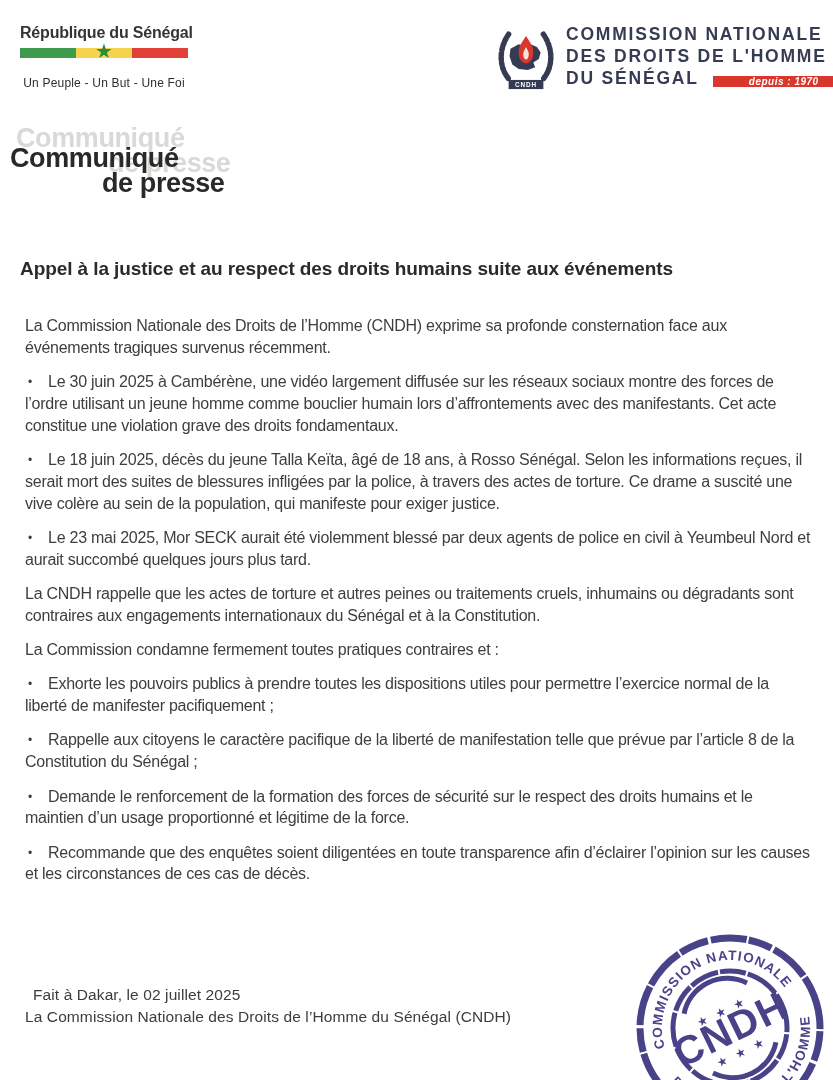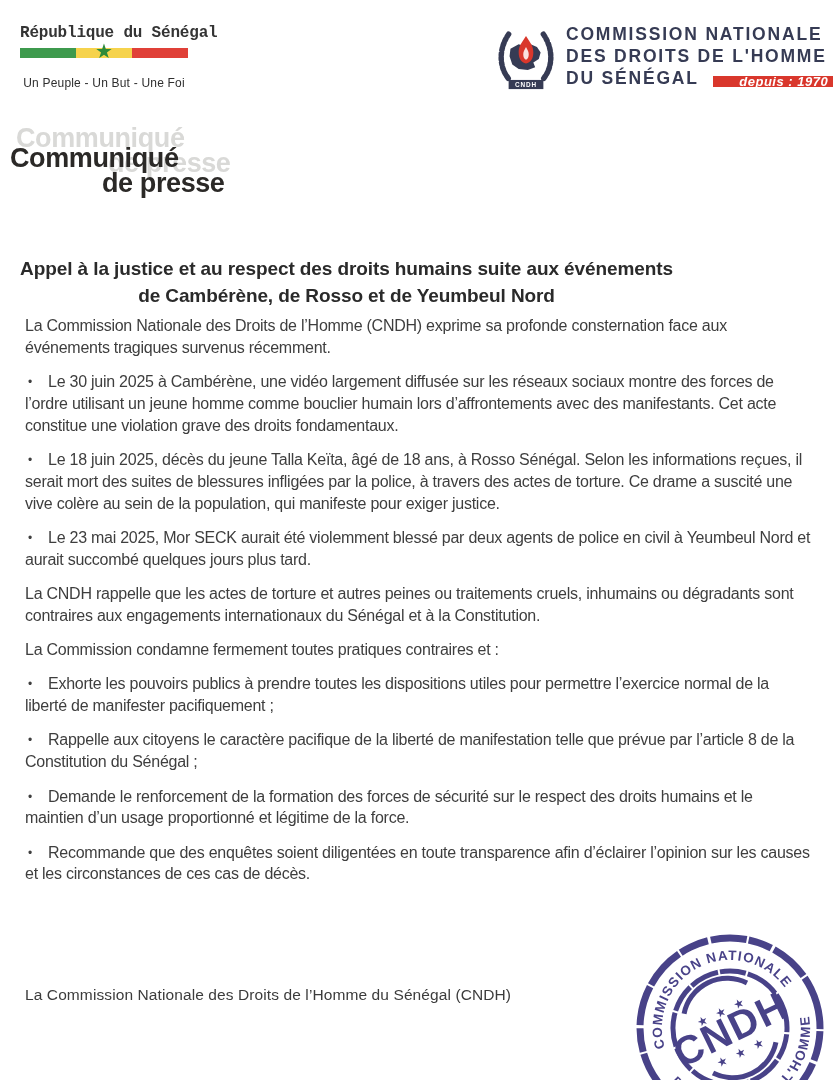--- a/index.html
+++ b/index.html
@@ -1,38 +1,38 @@
 <!DOCTYPE html>
 <html><head>
 <meta charset="utf-8">
 <style>
   html,body{margin:0;padding:0;background:#e8e8e8;}
   .page{position:relative;width:833px;height:1080px;background:#ffffff;overflow:hidden;
         font-family:"Liberation Sans",sans-serif;margin:0 auto;}
 
   
   .hdr-left{position:absolute;left:20px;top:24px;width:168px;text-align:center;}
-  .hdr-left .rep{font-family:Liberation Mono, monospace;font-weight:bold;font-size:16px;color:#343434;
+  .hdr-left .rep{font-family:Liberation Sans, sans-serif;font-weight:bold;font-size:16px;color:#343434;
                  letter-spacing:-0.2px;white-space:nowrap;}
   .flagbar{position:relative;margin-top:6px;height:10px;display:flex;}
   .flagbar .seg{flex:1;height:10px;}
   .flagstar{position:absolute;left:50%;top:-7px;transform:translateX(-50%);
             font-size:20px;line-height:20px;}
   .hdr-left .motto{margin-top:18px;font-size:12px;color:#2f2f2f;letter-spacing:0.2px;white-space:nowrap;}
 
   
   .hdr-right{position:absolute;left:494px;top:18px;display:flex;align-items:flex-start;}
   .emblem{width:64px;height:80px;flex:0 0 auto;}
   .hdr-right .txt{margin-left:8px;padding-top:5px;}
   .hdr-right .l{font-weight:bold;font-size:17.5px;line-height:22px;letter-spacing:1.8px;
                 color:#363b54;white-space:nowrap;}
   .line3wrap{display:flex;align-items:center;}
   .sincebar{margin-left:14px;width:142px;height:11px;background:#d9372c;position:relative;top:3px;
             display:flex;align-items:center;justify-content:center;}
-  .sincebar span{color:#ffffff;font-size:13px;font-weight:bold;font-style:italic;letter-spacing:0.5px;}
+  .sincebar span{color:#ffffff;font-size:10px;font-weight:bold;font-style:italic;letter-spacing:0.5px;}
 
   
   .doc-kicker{position:absolute;font-weight:700;font-size:27px;line-height:24.5px;letter-spacing:-0.4px;}
   .doc-kicker .l2{margin-left:92px;}
   .kicker-ghost{left:16px;top:126px;color:#d9d9d7;}
   .kicker-main{left:10px;top:146px;color:#2b2927;}
 
   
   .headline{position:absolute;left:0;top:255px;width:693px;text-align:center;
             font-weight:bold;font-size:19px;line-height:27px;color:#2a2a2a;letter-spacing:-0.1px;}
@@ -98,37 +98,37 @@
     <div>Communiqué</div>
     <div class="l2">de presse</div>
   </div>
   <div class="doc-kicker kicker-main">
     <div>Communiqué</div>
     <div class="l2">de presse</div>
   </div>
 
   <div class="headline">
     <div>Appel à la justice et au respect des droits humains suite aux événements</div>
-    <div>de Cambérène, de Rosso et de Yeumbeul Nord</div>
   </div>
 
   <div class="body-block">
       <p>La Commission Nationale des Droits de l’Homme (CNDH) exprime sa profonde consternation face aux événements tragiques survenus récemment.</p>
       <p class="bullet"><span class="b">•</span>Le 30 juin 2025 à Cambérène, une vidéo largement diffusée sur les réseaux sociaux montre des forces de l’ordre utilisant un jeune homme comme bouclier humain lors d’affrontements avec des manifestants. Cet acte constitue une violation grave des droits fondamentaux.</p>
       <p class="bullet"><span class="b">•</span>Le 18 juin 2025, décès du jeune Talla Keïta, âgé de 18 ans, à Rosso Sénégal. Selon les informations reçues, il serait mort des suites de blessures infligées par la police, à travers des actes de torture. Ce drame a suscité une vive colère au sein de la population, qui manifeste pour exiger justice.</p>
       <p class="bullet"><span class="b">•</span>Le 23 mai 2025, Mor SECK aurait été violemment blessé par deux agents de police en civil à Yeumbeul Nord et aurait succombé quelques jours plus tard.</p>
       <p>La CNDH rappelle que les actes de torture et autres peines ou traitements cruels, inhumains ou dégradants sont contraires aux engagements internationaux du Sénégal et à la Constitution.</p>
       <p>La Commission condamne fermement toutes pratiques contraires et :</p>
       <p class="bullet"><span class="b">•</span>Exhorte les pouvoirs publics à prendre toutes les dispositions utiles pour permettre l’exercice normal de la liberté de manifester pacifiquement ;</p>
       <p class="bullet"><span class="b">•</span>Rappelle aux citoyens le caractère pacifique de la liberté de manifestation telle que prévue par l’article 8 de la Constitution du Sénégal ;</p>
       <p class="bullet"><span class="b">•</span>Demande le renforcement de la formation des forces de sécurité sur le respect des droits humains et le maintien d’un usage proportionné et légitime de la force.</p>
       <p class="bullet"><span class="b">•</span>Recommande que des enquêtes soient diligentées en toute transparence afin d’éclairer l’opinion sur les causes et les circonstances de ces cas de décès.</p>
     </div>
 
   <div class="footer">
+    <div class="date">Fait à Dakar, le  02 juillet 2025</div>
     <div>La Commission Nationale des Droits de l’Homme du Sénégal (CNDH)</div>
   </div>
 
   <svg class="stamp" viewBox="0 0 200 200">
     <defs>
       <path id="st-top" d="M 32,100 A 68,68 0 0 1 168,100" fill="none"></path>
       <path id="st-bot" d="M 20,100 A 80,80 0 0 0 180,100" fill="none"></path>
     </defs>
     <g transform="rotate(-26 100 100)" fill="#3b3480">
       <circle cx="100" cy="100" r="90" fill="none" stroke="#3b3480" stroke-width="7" stroke-dasharray="42 2 30 3 36 2 24 3 40 2"></circle>

